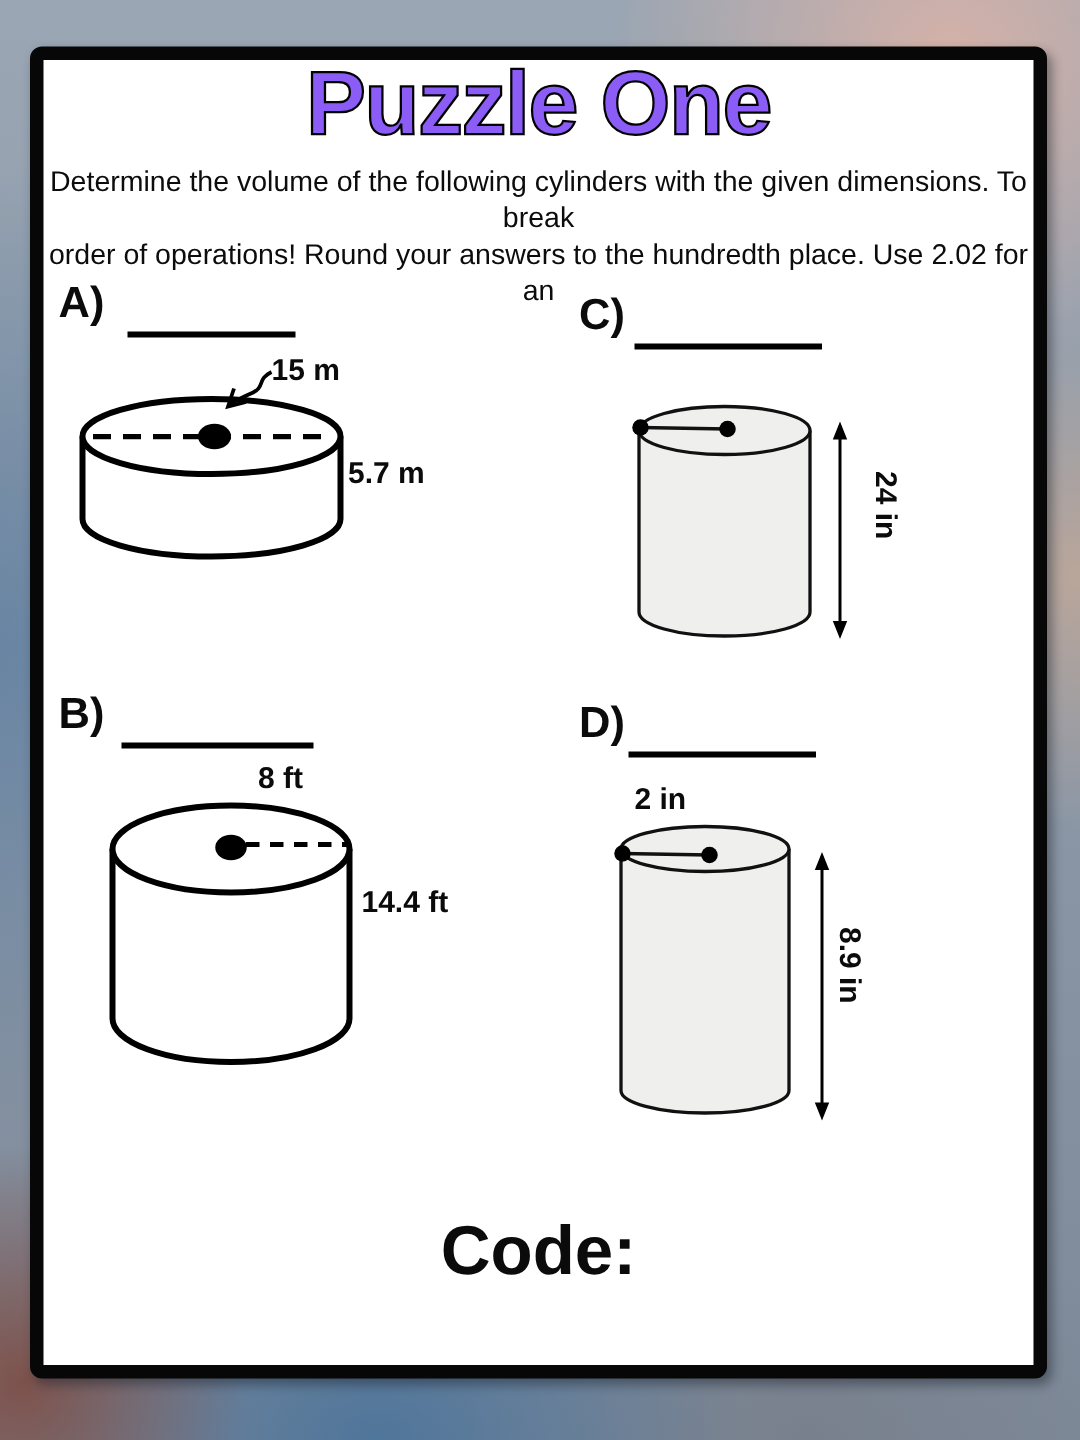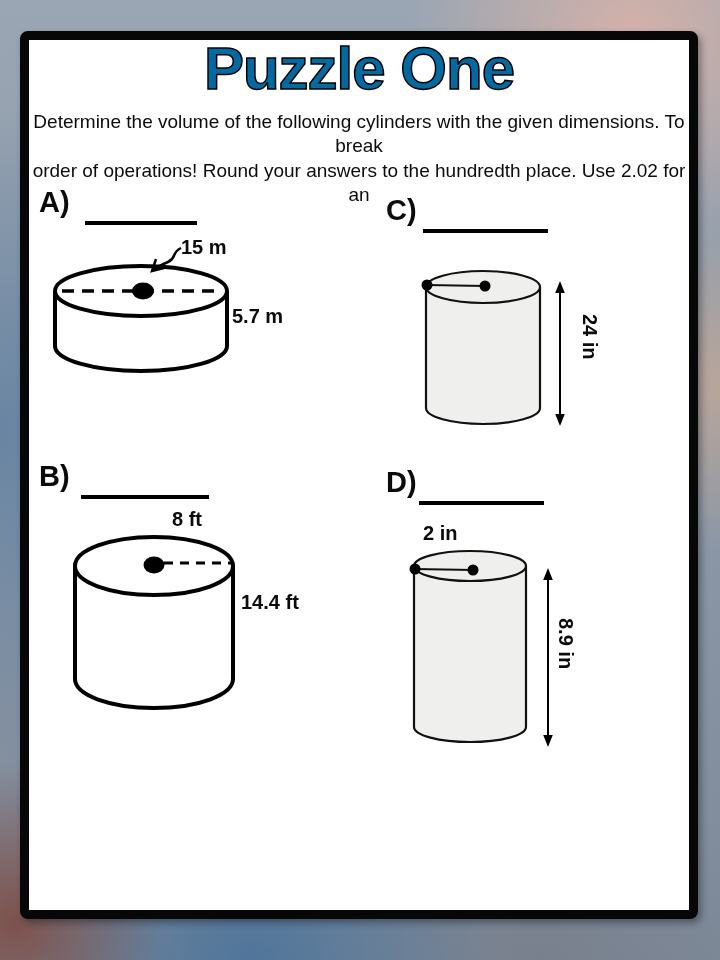--- a/index.html
+++ b/index.html
@@ -20,21 +20,21 @@
       radial-gradient(40% 25% at 75% 100%, rgba(120,126,138,0.80), rgba(120,126,138,0) 75%),
       linear-gradient(180deg,#9aa6b3 0%,#8e9aa9 45%,#7d8999 100%);
   }
   .sheet{
     position:absolute;left:20px;top:31px;width:660px;height:870px;
     background:#ffffff;border:9px solid #070707;border-radius:8px;
     box-shadow:3px 4px 7px rgba(25,30,40,.45);
   }
   .title{
     position:absolute;left:20px;top:39px;width:678px;text-align:center;
-    font-size:60px;font-weight:bold;letter-spacing:-1px;line-height:1;color:#0369a1;
+    font-size:60px;font-weight:bold;letter-spacing:-1px;line-height:1;color:#8b5cf6;
     -webkit-text-stroke:1.5px #000;
   }
   .instructions{
     position:absolute;left:32px;top:110px;width:654px;text-align:center;
     font-size:19px;line-height:1.28;color:#0c0c0c;font-weight:500;
   }
   .prob{position:absolute;}
   .p-letter{position:absolute;font-size:29px;font-weight:bold;line-height:1;}
   .blank{position:absolute;height:0;border-bottom:4px solid #000;}
   .dim{position:absolute;font-size:20px;font-weight:bold;line-height:1;white-space:nowrap;}
@@ -120,13 +120,14 @@
     <circle cx="9" cy="23" r="5.5" fill="#000"></circle>
     <circle cx="67" cy="24" r="5.5" fill="#000"></circle>
     <line x1="142" y1="33" x2="142" y2="190" stroke="#000" stroke-width="2"></line>
     <polygon points="142,22 137.2,34 146.8,34" fill="#000"></polygon>
     <polygon points="142,201 137.2,189 146.8,189" fill="#000"></polygon>
   </svg>
   <span class="dim dim-vert" style="left:178px;top:152px;">8.9 in</span>
 </div>
 
 <div class="code-row">
+  <span class="code-label">Code:</span>
 </div>
 
 </body></html>

